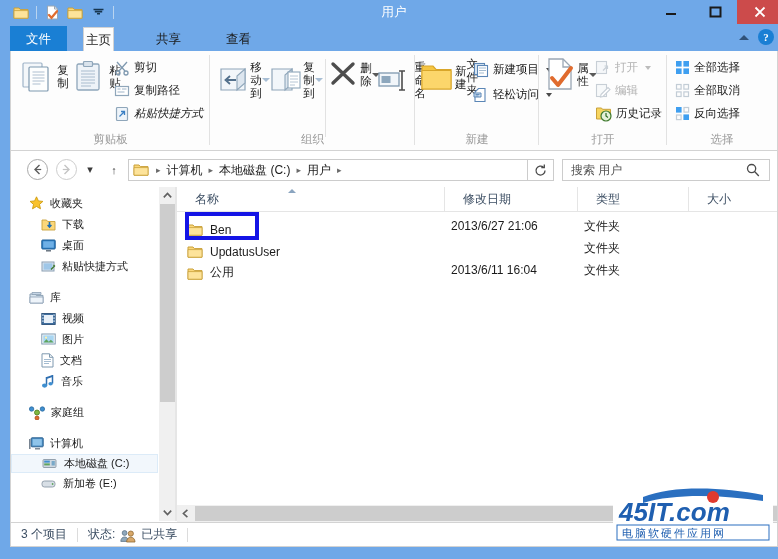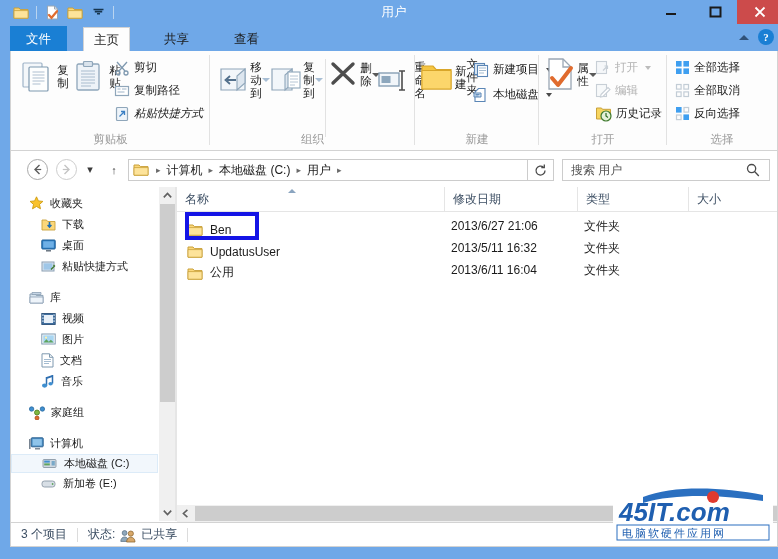--- a/index.html
+++ b/index.html
@@ -74,21 +74,21 @@
   
   #tabstrip {
     position: absolute; left: 5px; top: 25px;
     width: 768px; height: 27px;
     background: #6fa8e8;
   }
   .tab {
     position: absolute; top: 2px;
     height: 25px;
     line-height: 25px;
-    padding: 0 10px;
+    padding: 0 2px;
     font-size: 12.5px;
     color: #1b1b1b;
     cursor: default;
     box-sizing: border-box;
   }
   .tab-file {
     left: 0; top: 1px; height: 26px; line-height: 26px;
     background: #1a7fd4; color: #ffffff;
     padding: 0 16px;
   }
@@ -337,21 +337,21 @@
   #colheader {
     position: absolute; left: 0; top: 0;
     width: 600px; height: 24px;
     background: #ffffff;
     border-bottom: 1px solid #e5e5e5;
   }
   .col {
     position: absolute; top: 0;
     height: 24px; line-height: 24px;
     font-size: 12px; color: #3c4e63;
-    padding-left: 8px;
+    padding-left: 18px;
     border-left: 1px solid #e5e5e5;
     box-sizing: border-box;
     cursor: default;
     white-space: nowrap;
   }
   .col.first { border-left: none; }
   .sortmark {
     position: absolute;
     width: 0; height: 0;
     border-left: 4px solid transparent;
@@ -622,21 +622,21 @@
         <span class="dd-arrow"></span>
       </div>
       <div class="sm-btn" style="left:58px; top:33px;">
         <span class="ico">
           <svg width="16" height="16" viewBox="0 0 16 16">
             <path d="M5.5 1.5h6.5v13h-10V5z" fill="#ffffff" stroke="#5b86b6" stroke-width="1.1"></path>
             <path d="M1 6h7v4H1z" fill="#cfe0f0" stroke="#5b86b6" stroke-width="1"></path>
             <path d="M2.5 7.5h4M2.5 9h3" stroke="#5b86b6" stroke-width="0.9"></path>
           </svg>
         </span>
-        <span class="lbl">本地磁盘</span>
+        <span class="lbl">轻松访问</span>
         <span class="dd-arrow"></span>
       </div>
       <div class="rgroup-label">新建</div>
       <div class="rgroup-sep" style="right:0;"></div>
     </div>
 
     <div class="rgroup" style="left:528px; width:128px;">
       <div class="big-btn" style="left:4px; top:6px;">
         <span class="ico">
           <svg width="34" height="34" viewBox="0 0 34 34">
@@ -965,21 +965,20 @@
       <div class="filerow" style="top:51px;">
         <div class="fr-name">
           <span class="ico">
             <svg width="16" height="14" viewBox="0 0 16 14">
               <path d="M1 2h5l1.4 1.6H15v8.6H1z" fill="#fbd77a" stroke="#c9a13a" stroke-width="1"></path>
               <path d="M1 4.6h14v7.6H1z" fill="#fde39a" stroke="#c9a13a" stroke-width="0.8"></path>
             </svg>
           </span>
           <span class="lbl">UpdatusUser</span>
         </div>
-        <div class="fr-cell" style="left:274px;">2013/5/11 16:32</div>
         <div class="fr-cell" style="left:407px;">文件夹</div>
         <div class="fr-cell" style="left:518px;"></div>
       </div>
 
       <div class="filerow" style="top:73px;">
         <div class="fr-name">
           <span class="ico">
             <svg width="16" height="14" viewBox="0 0 16 14">
               <path d="M1 2h5l1.4 1.6H15v8.6H1z" fill="#fbd77a" stroke="#c9a13a" stroke-width="1"></path>
               <path d="M1 4.6h14v7.6H1z" fill="#fde39a" stroke="#c9a13a" stroke-width="0.8"></path>

